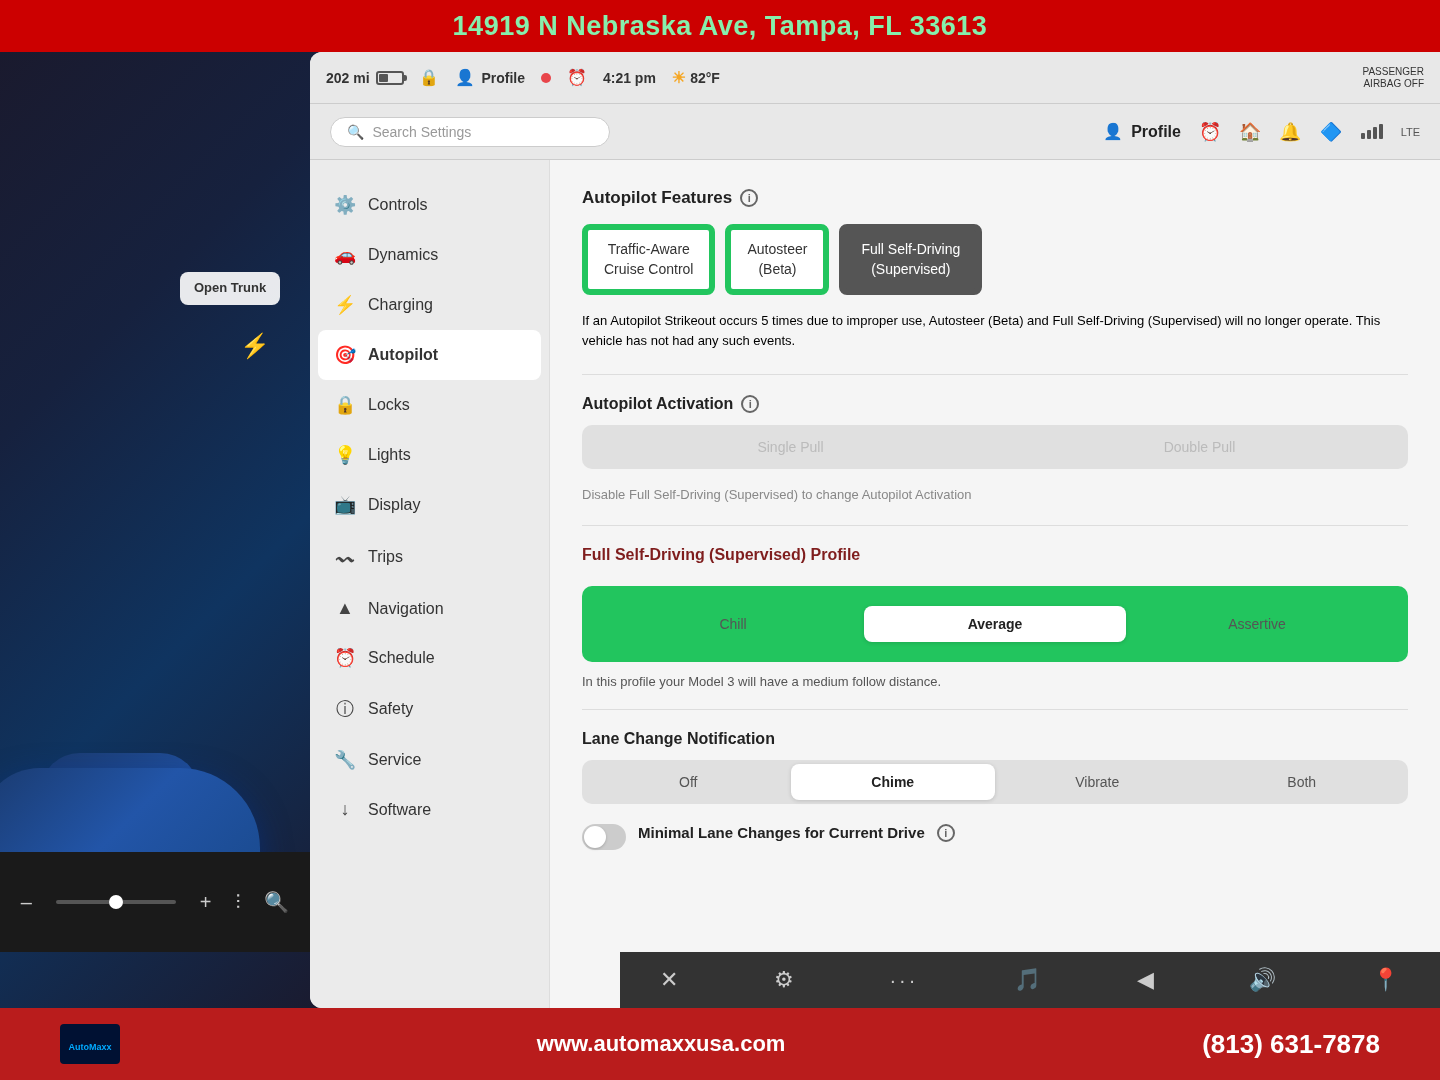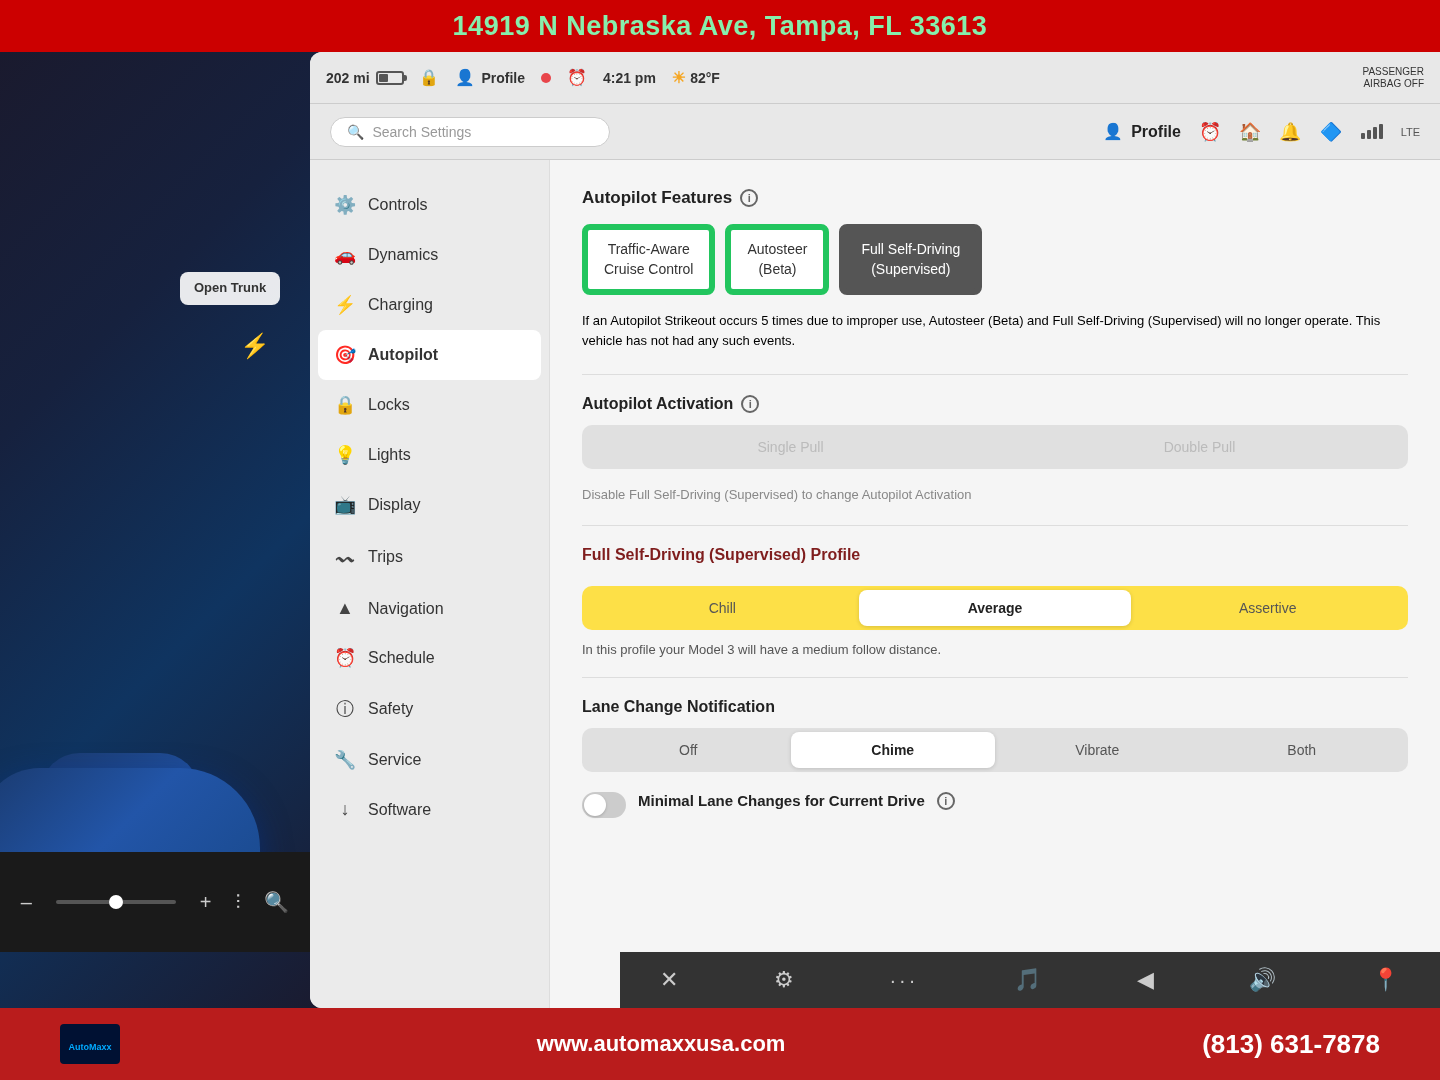--- a/index.html
+++ b/index.html
@@ -442,23 +442,23 @@
       font-size: 16px;
       font-weight: 700;
       color: #7f1d1d;
       margin-bottom: 22px;
     }
 
     .fsd-profile-group {
       display: flex;
       gap: 0;
       margin-bottom: 12px;
-      background: #fde047;
+      background: #22c55e;
       border-radius: 10px;
-      padding: 4px;
+      padding: 20px;
     }
     .fsd-profile-btn {
       flex: 1;
       padding: 10px 8px;
       border: none;
       background: transparent;
       border-radius: 8px;
       font-size: 14px;
       font-weight: 500;
       color: #555;

